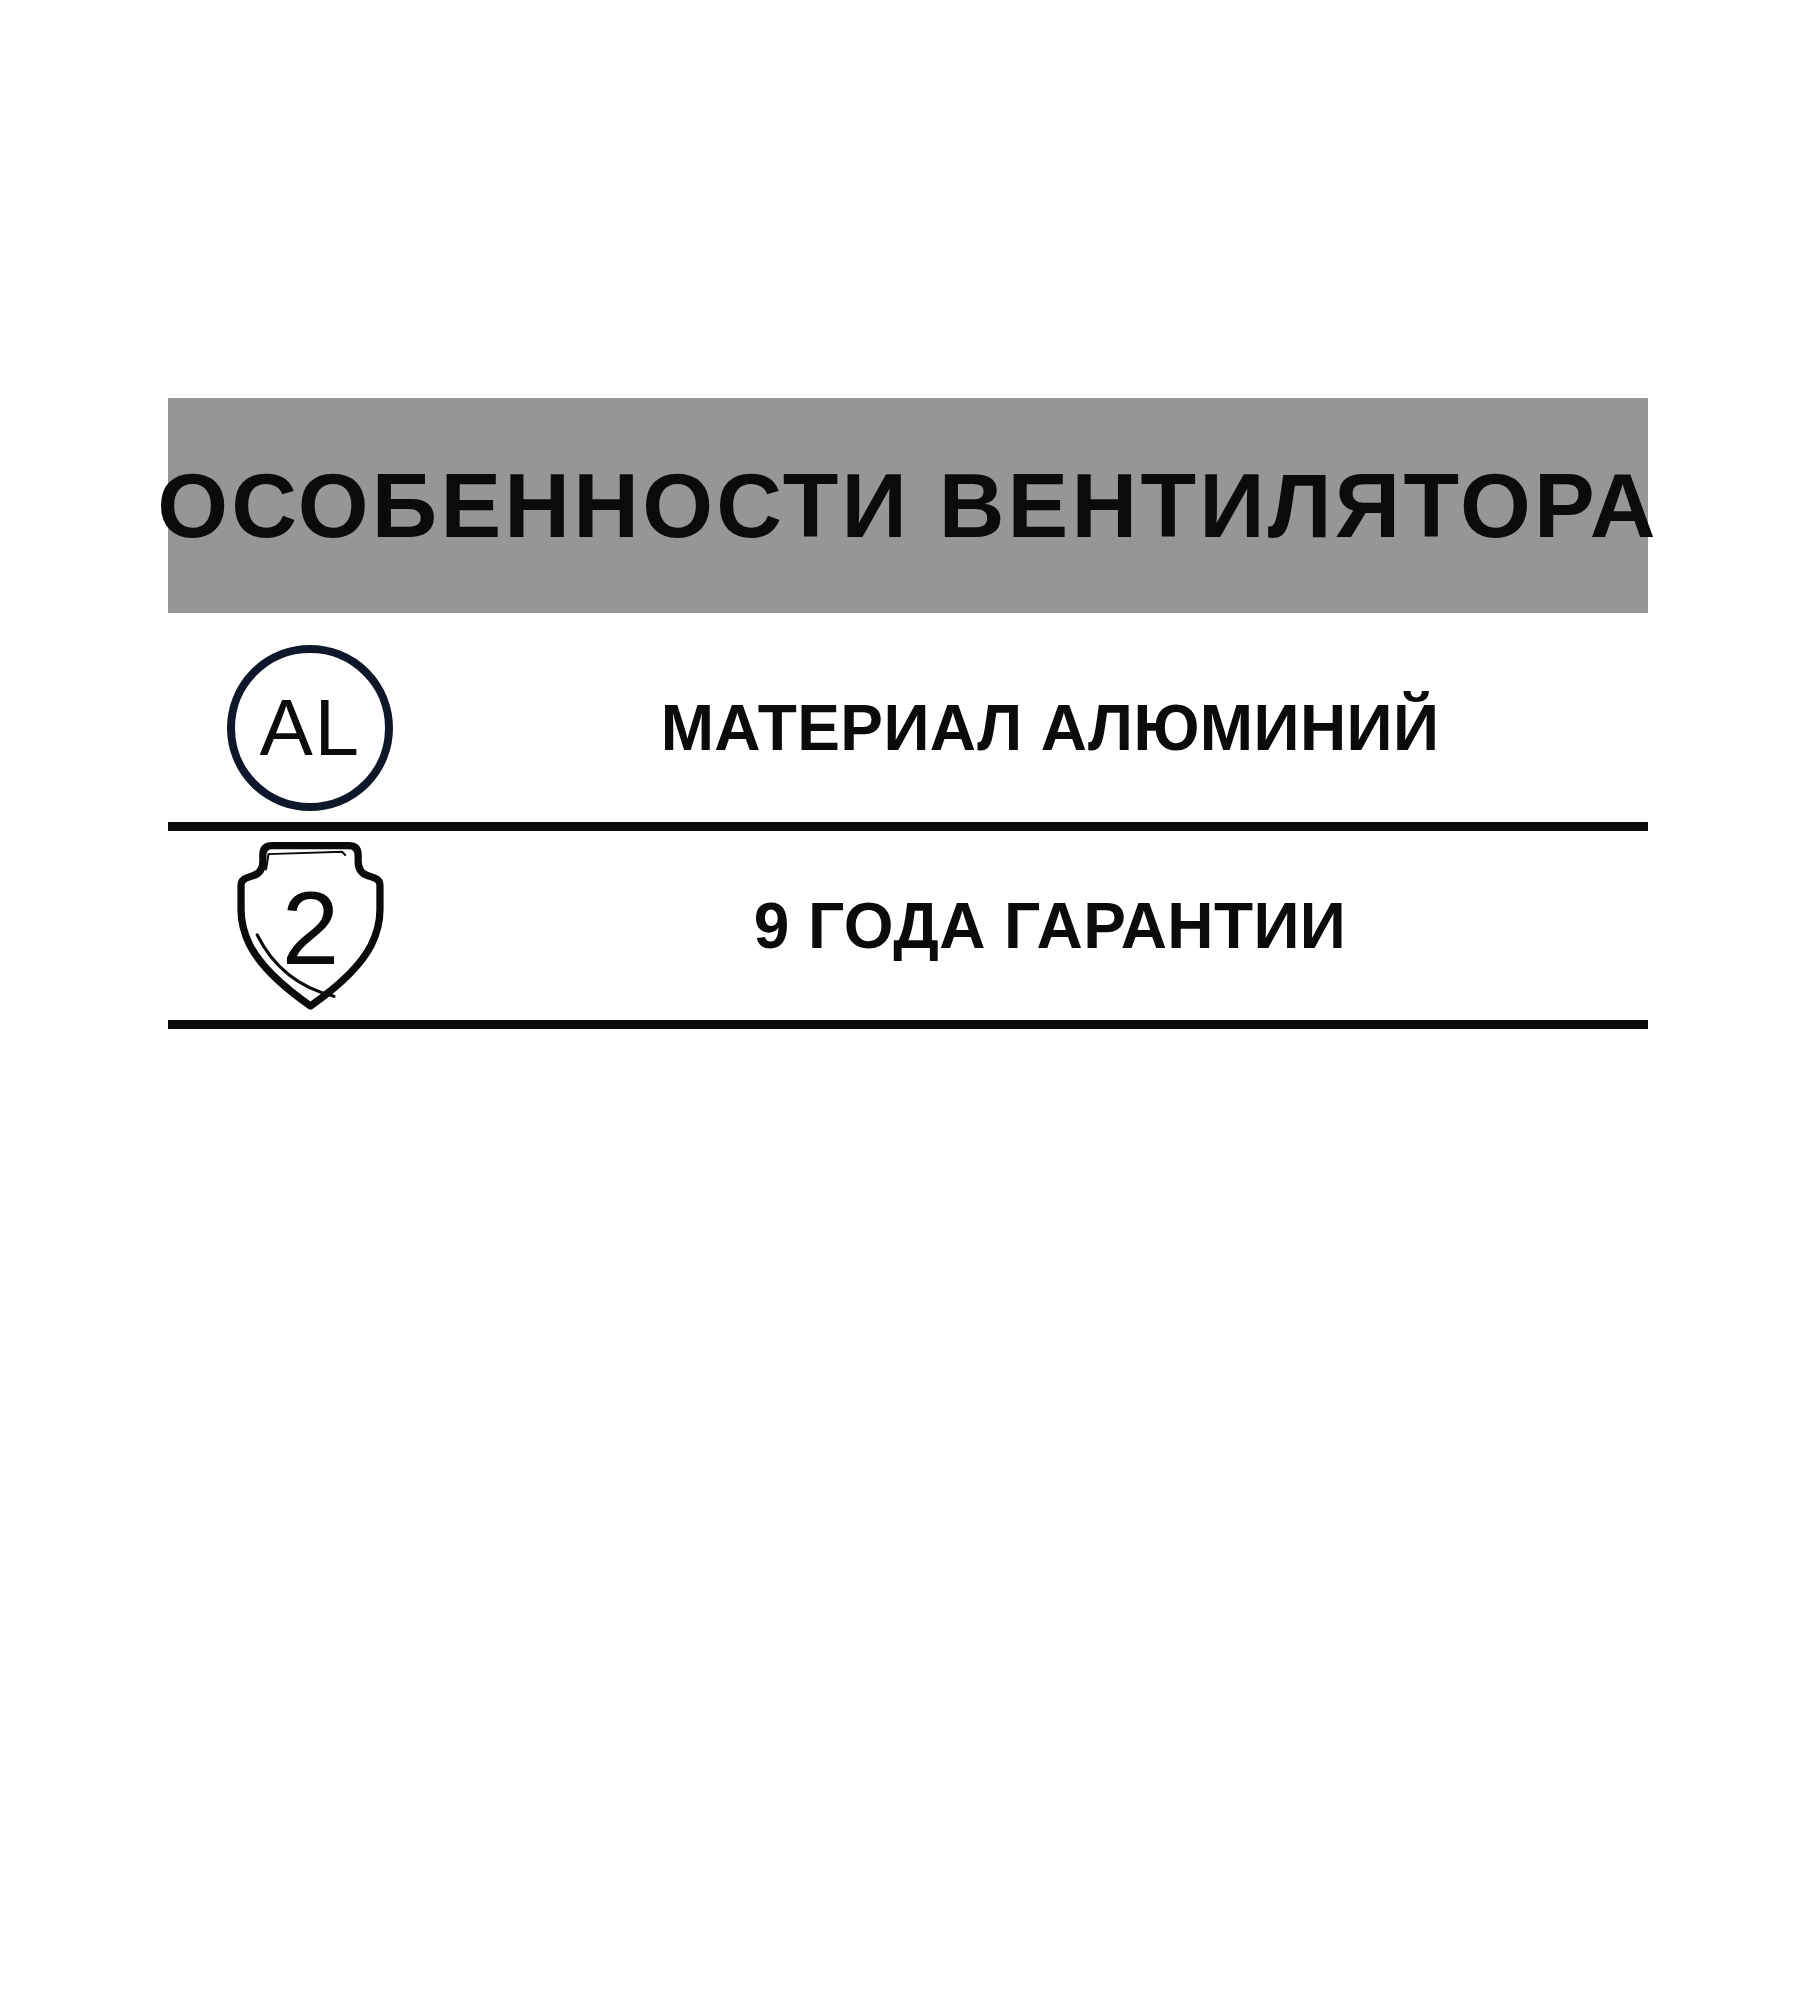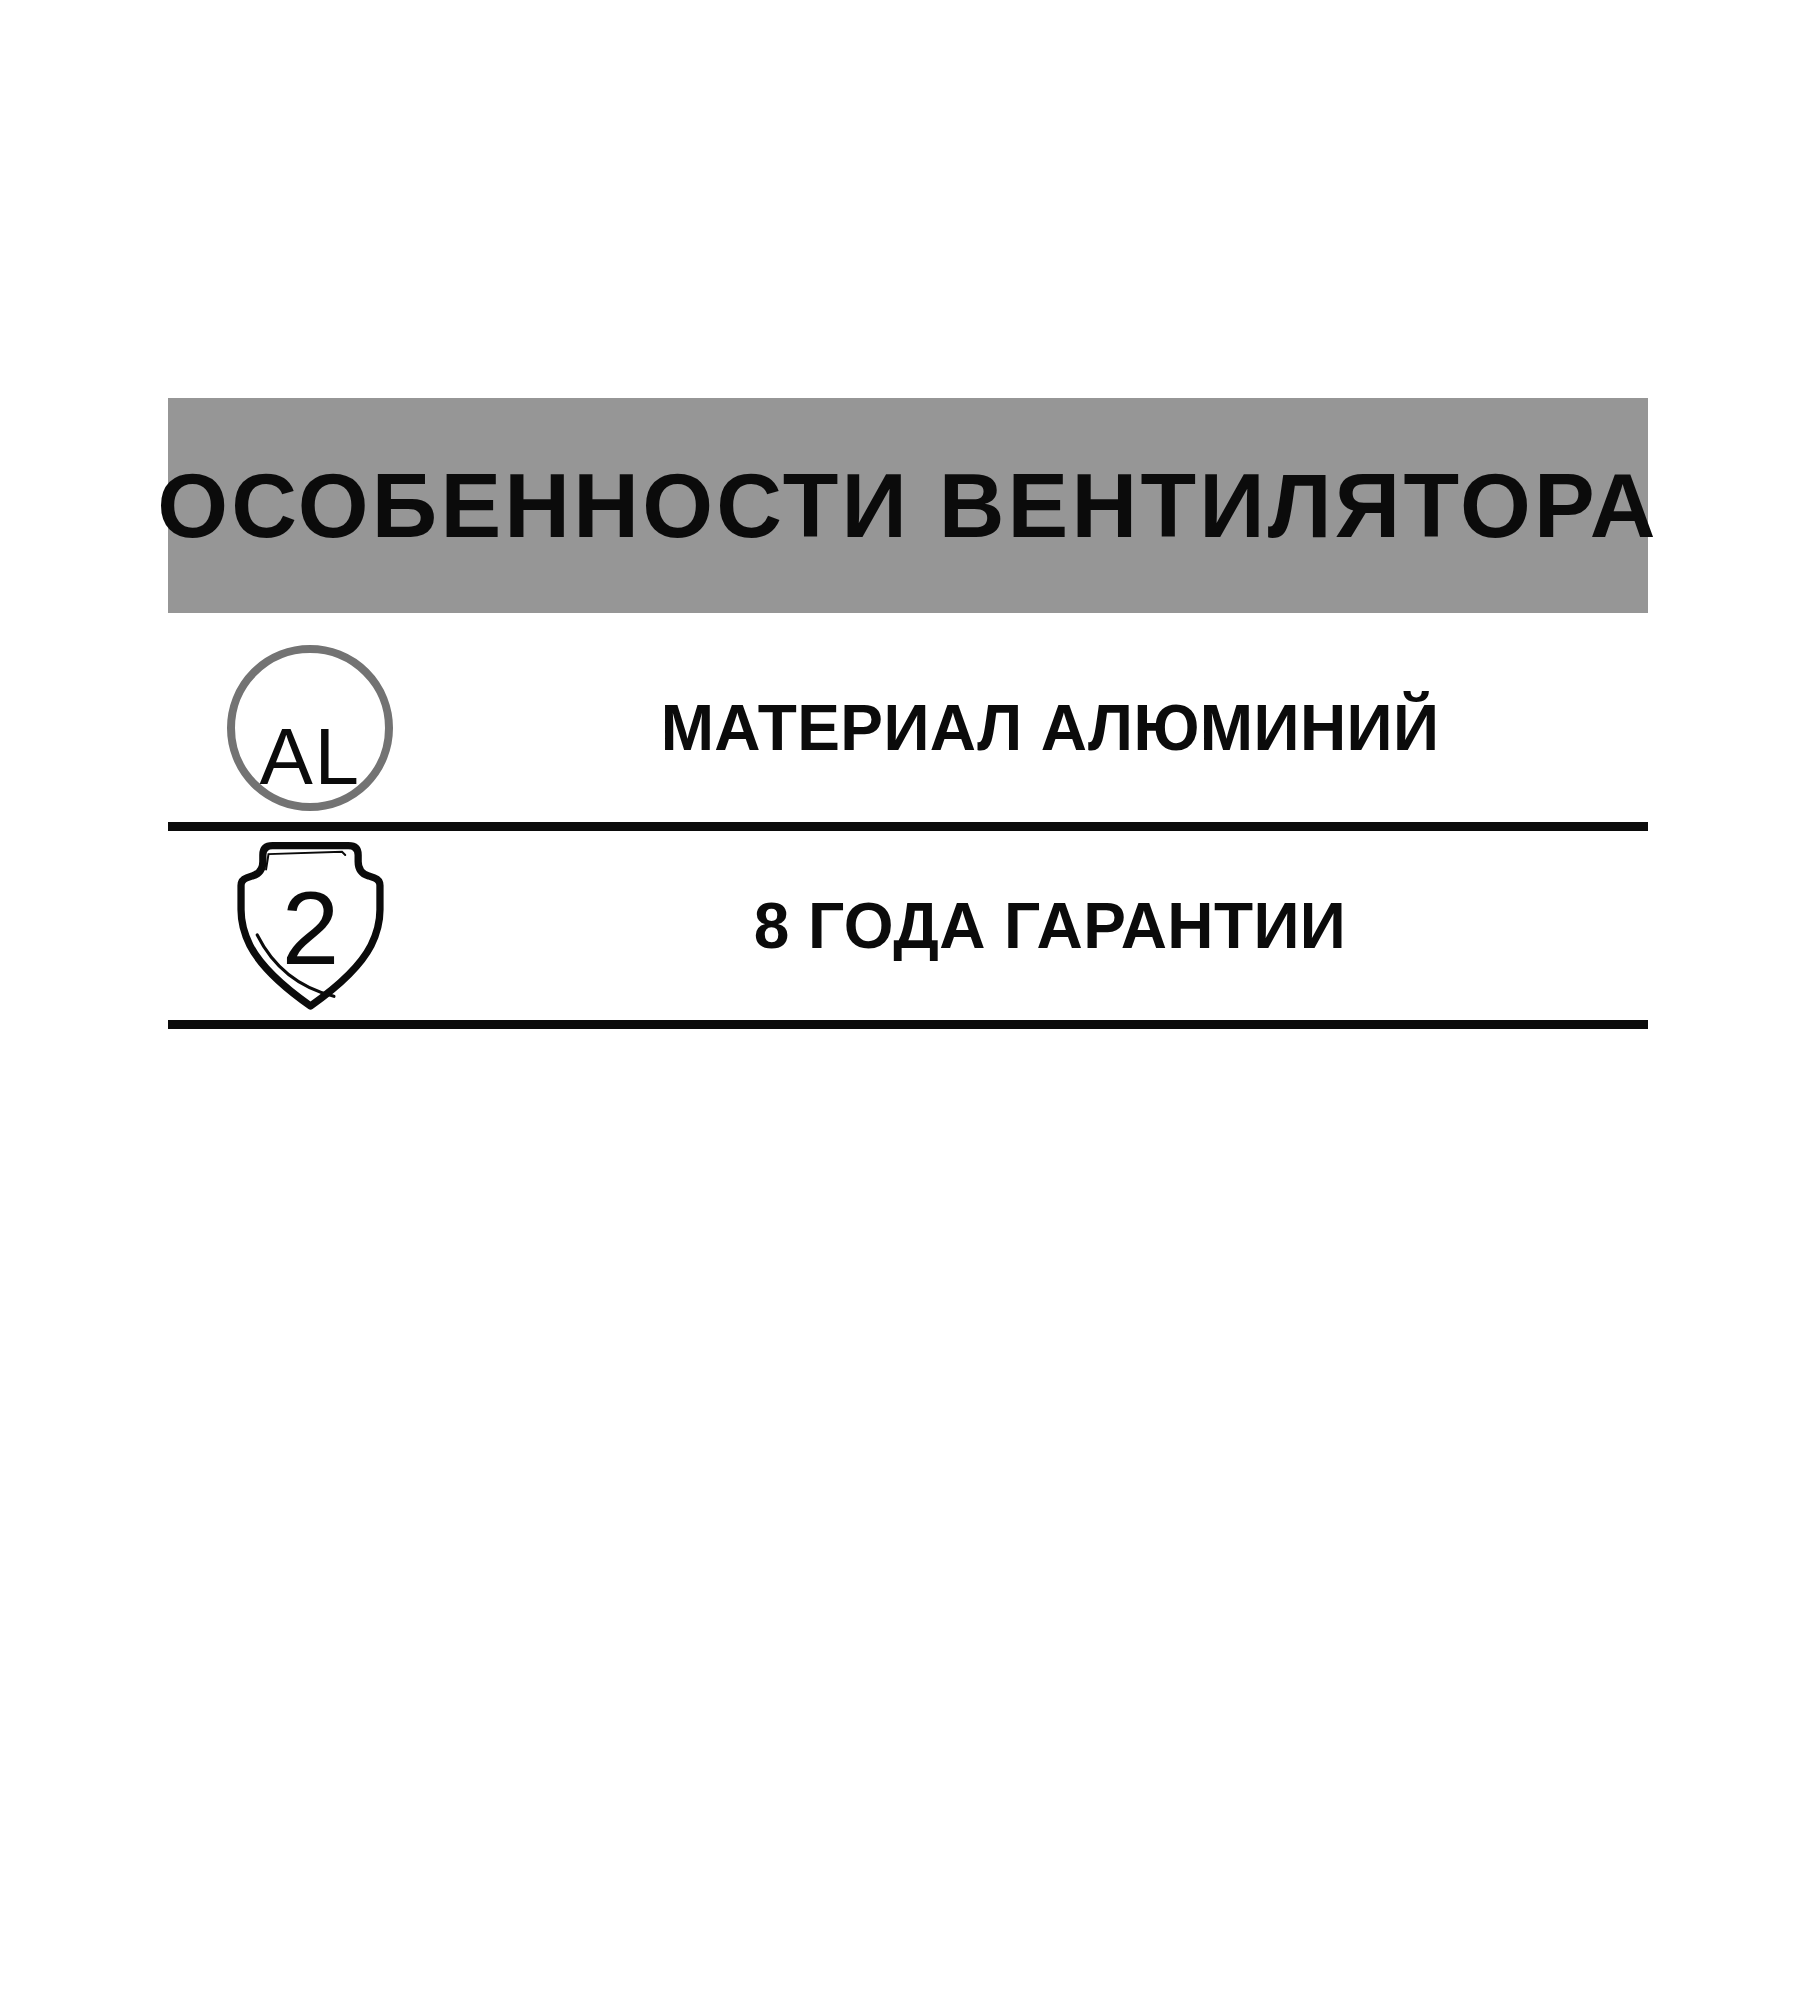--- a/index.html
+++ b/index.html
@@ -61,25 +61,25 @@
   .feature-label {
     font-size: 64px;
     font-weight: bold;
     letter-spacing: 0.4px;
     color: #0b0b0b;
     white-space: nowrap;
   }
   .al-circle {
     width: 150px;
     height: 150px;
-    border: 8px solid #737373;
+    border: 8px solid #0f172a;
     border-radius: 50%;
     background: #ffffff;
     display: flex;
-    align-items: flex-end;
+    align-items: center;
     justify-content: center;
   }
   .al-text {
     font-size: 80px;
     font-weight: 400;
     letter-spacing: 1.6px;
     color: #0b0b0b;
   }
   .divider {
     position: absolute;
@@ -123,20 +123,20 @@
       <svg class="shield-svg" viewBox="0 0 182 208" xmlns="http://www.w3.org/2000/svg">
         <path d="M44,4.5 L138,4.5 Q150,4.5 150,16 L150,24 Q150,38 163,42 L170,44.5 Q177,47 177,54
                  L177,84 Q177,106 166,128 Q148,163 91,203 Q34,163 16,128 Q5,106 5,84 L5,54
                  Q5,47 12,44.5 L19,42 Q32,38 32,24 L32,16 Q32,4.5 44,4.5 Z" fill="#ffffff" stroke="#0b0b0b" stroke-width="9" stroke-linejoin="round"></path>
         <path d="M36,34 L39,15 L130,12 L134,16" fill="none" stroke="#0b0b0b" stroke-width="2.5" stroke-linecap="round"></path>
         <path d="M25,115 Q55,175 120,191" fill="none" stroke="#0b0b0b" stroke-width="4" stroke-linecap="round"></path>
         <text x="91" y="151" font-size="128" font-weight="400" text-anchor="middle" font-family="Liberation Sans, sans-serif" fill="#0b0b0b">2</text>
       </svg>
     </div>
     <div class="label-cell">
-      <span class="feature-label">8 ГОДА ГАРАНТИИ</span>
+      <span class="feature-label">9 ГОДА ГАРАНТИИ</span>
     </div>
   </div>
 
   <div class="divider divider-2"></div>
 
 </div>
 
 
 </body></html>

